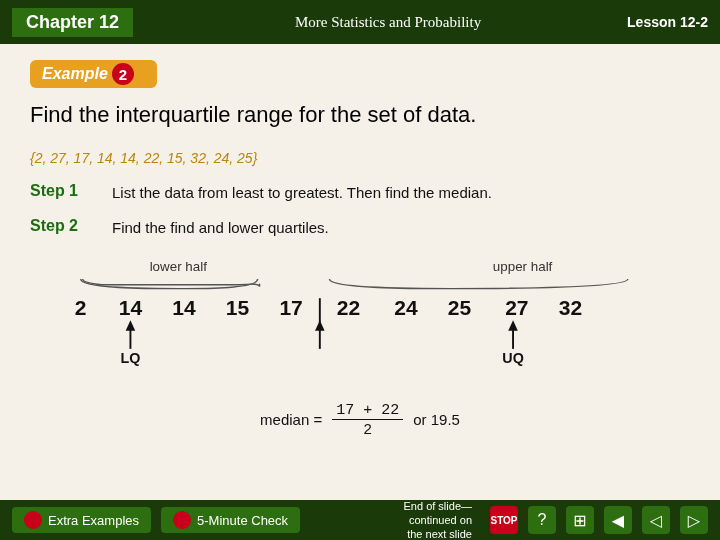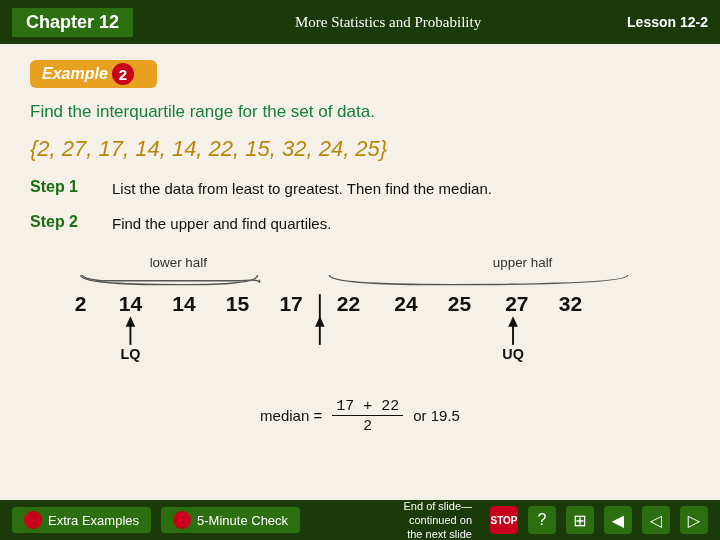--- a/index.html
+++ b/index.html
@@ -99,28 +99,28 @@
     .example-sub {
       color: #e8a020;
       font-size: 15px;
       font-weight: bold;
       font-style: italic;
       margin-left: 2px;
     }
 
     
     .question {
-      font-size: 17px;
-      color: #15803d;
-      margin-bottom: 4px;
+      font-size: 22px;
+      color: #000000;
+      margin-bottom: 12px;
     }
 
     
     .data-set {
-      font-size: 22px;
+      font-size: 14px;
       color: #b8860b;
       font-style: italic;
       margin-bottom: 6px;
     }
 
     
     .step-row {
       display: flex;
       gap: 14px;
       align-items: flex-start;
@@ -273,21 +273,21 @@
 
     <div class="data-set">{2, 27, 17, 14, 14, 22, 15, 32, 24, 25}</div>
 
     <div class="step-row">
       <span class="step-label">Step 1</span>
       <span class="step-text">List the data from least to greatest. Then find the median.</span>
     </div>
 
     <div class="step-row">
       <span class="step-label">Step 2</span>
-      <span class="step-text">Find the upper and find quartiles.</span>
+      <span class="step-text">Find the find and lower quartiles.</span>
     </div>
 
     <div class="diagram-area">
       <svg class="diagram-svg" viewBox="0 0 640 115">
 
         <text x="130" y="14" text-anchor="middle" font-size="14" fill="#333">lower half</text>
 
         <text x="490" y="14" text-anchor="middle" font-size="14" fill="#333">upper half</text>
 
         <path d="M 30 22 Q 30 26 50 28 L 195 28 Q 215 26 215 30 Q 215 26 215 28 L 215 28" stroke="#555" stroke-width="1.5" fill="none"></path>

